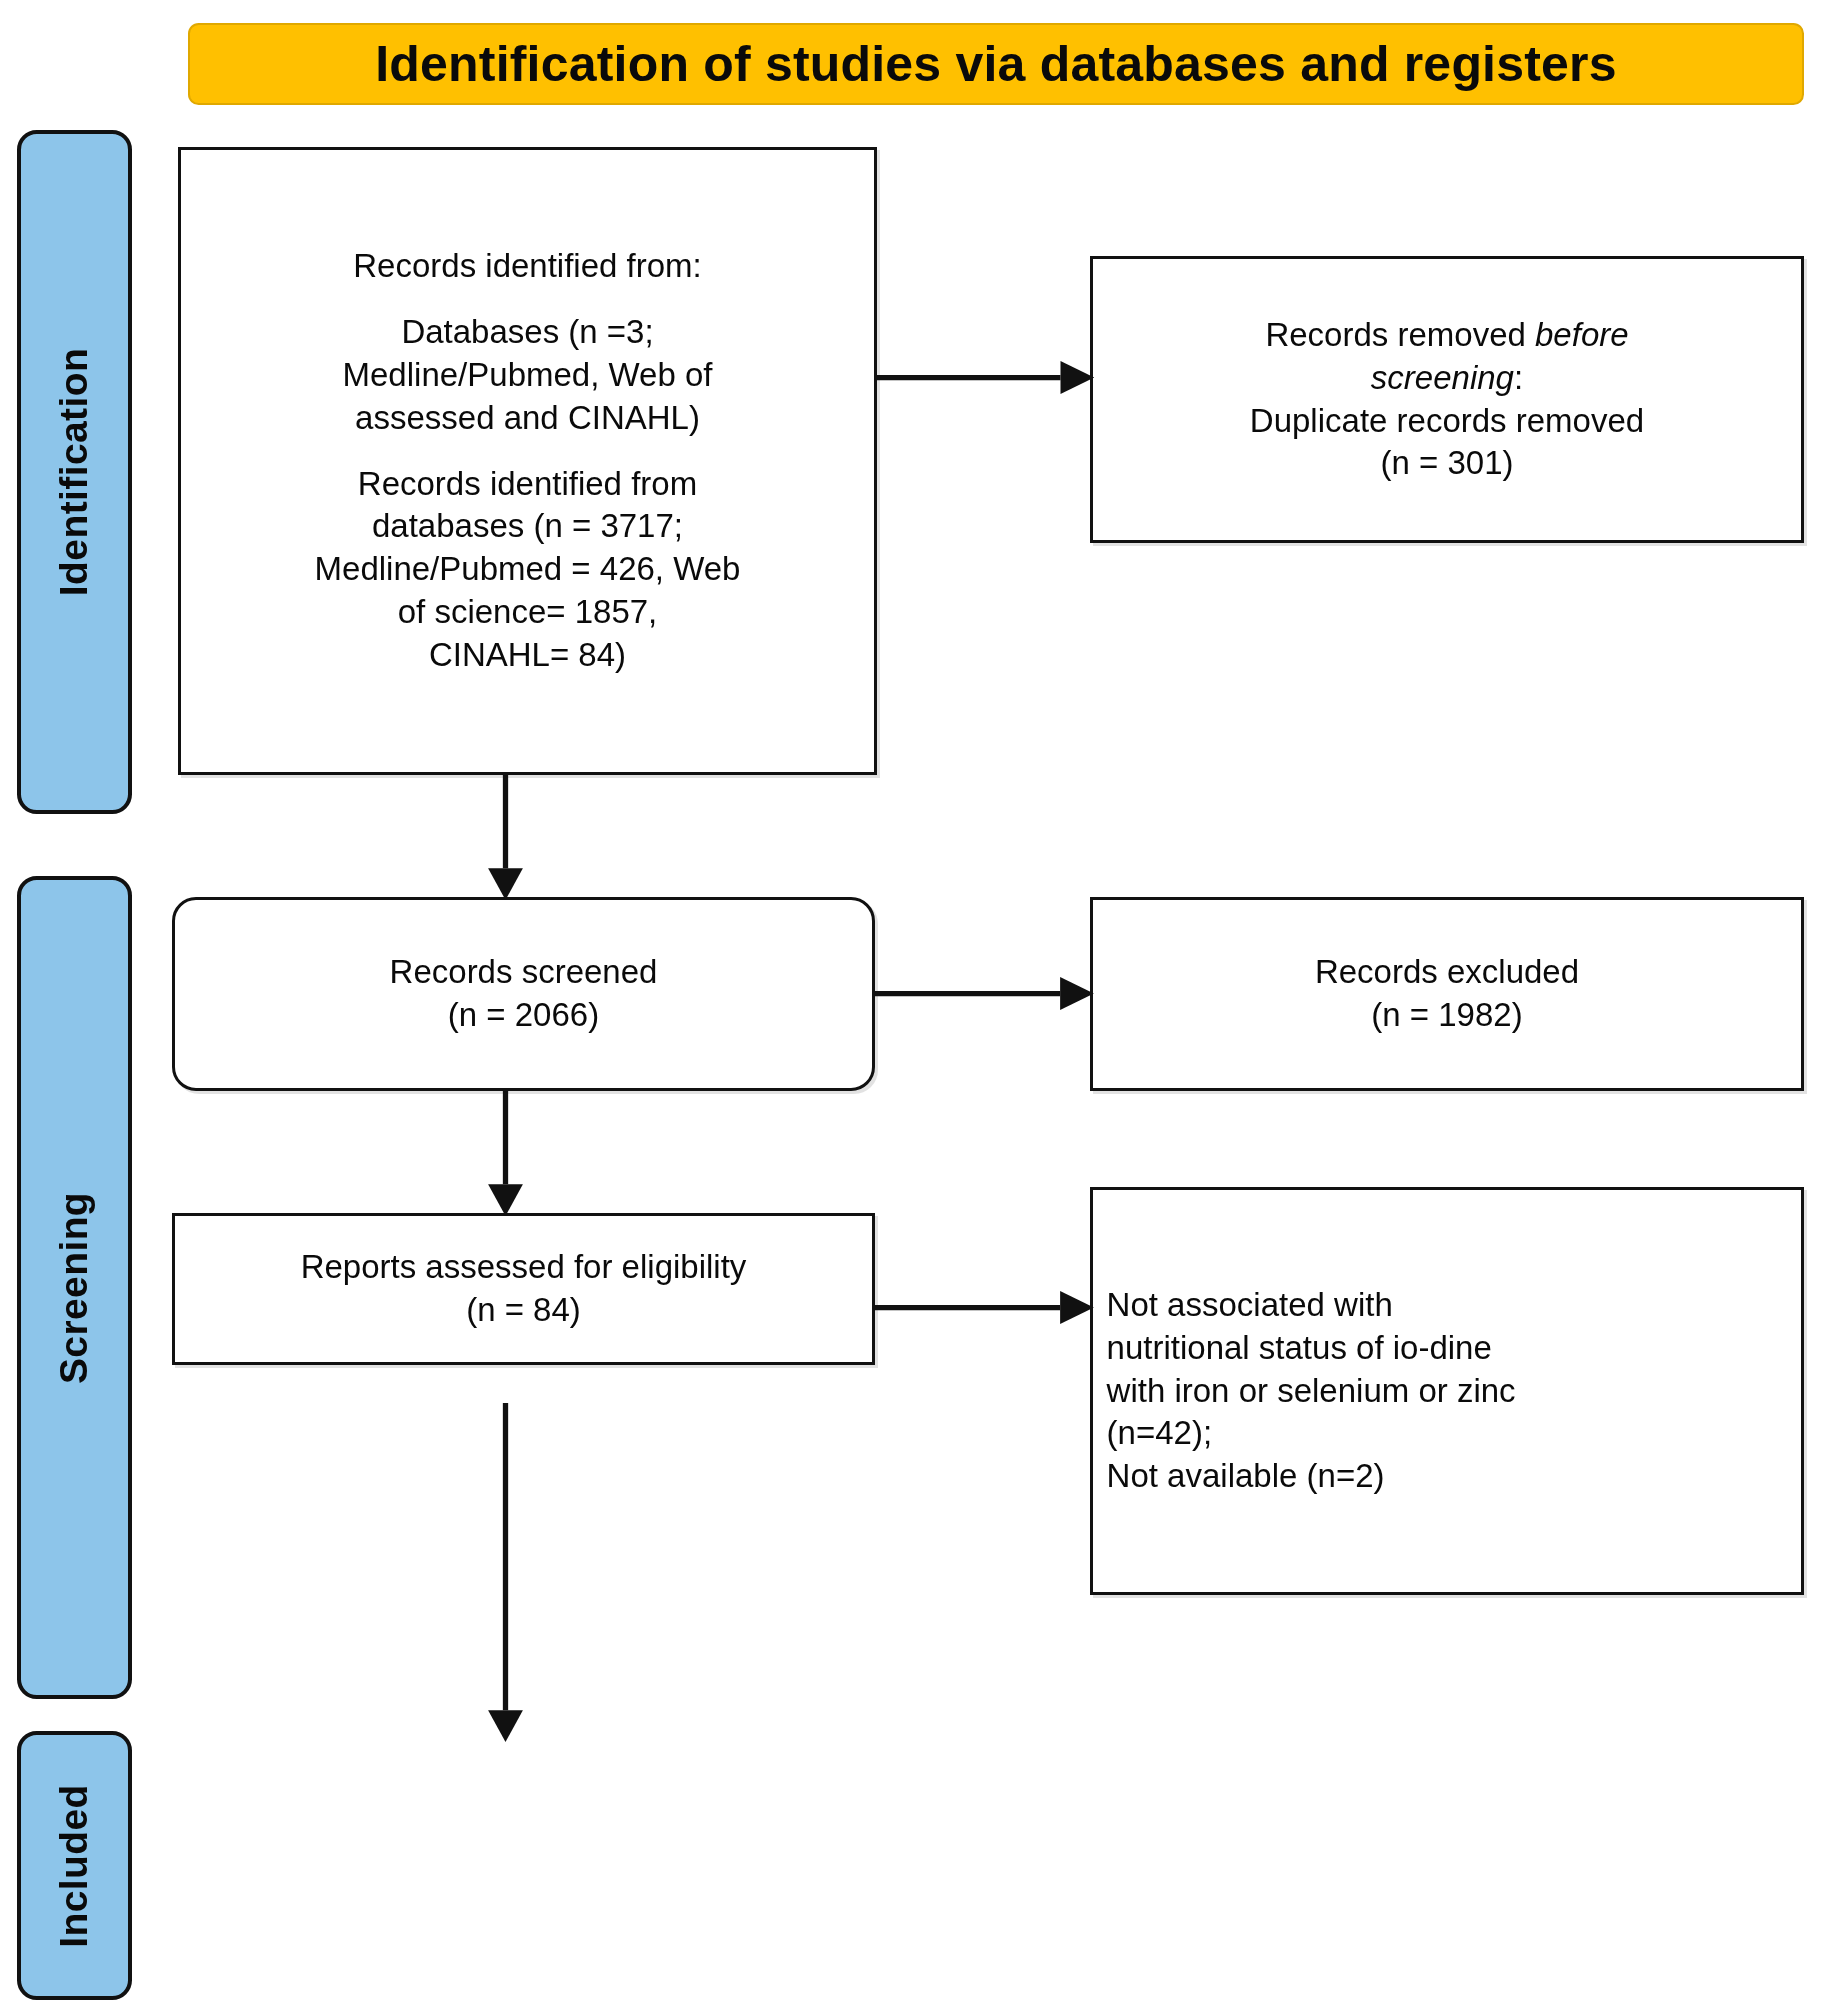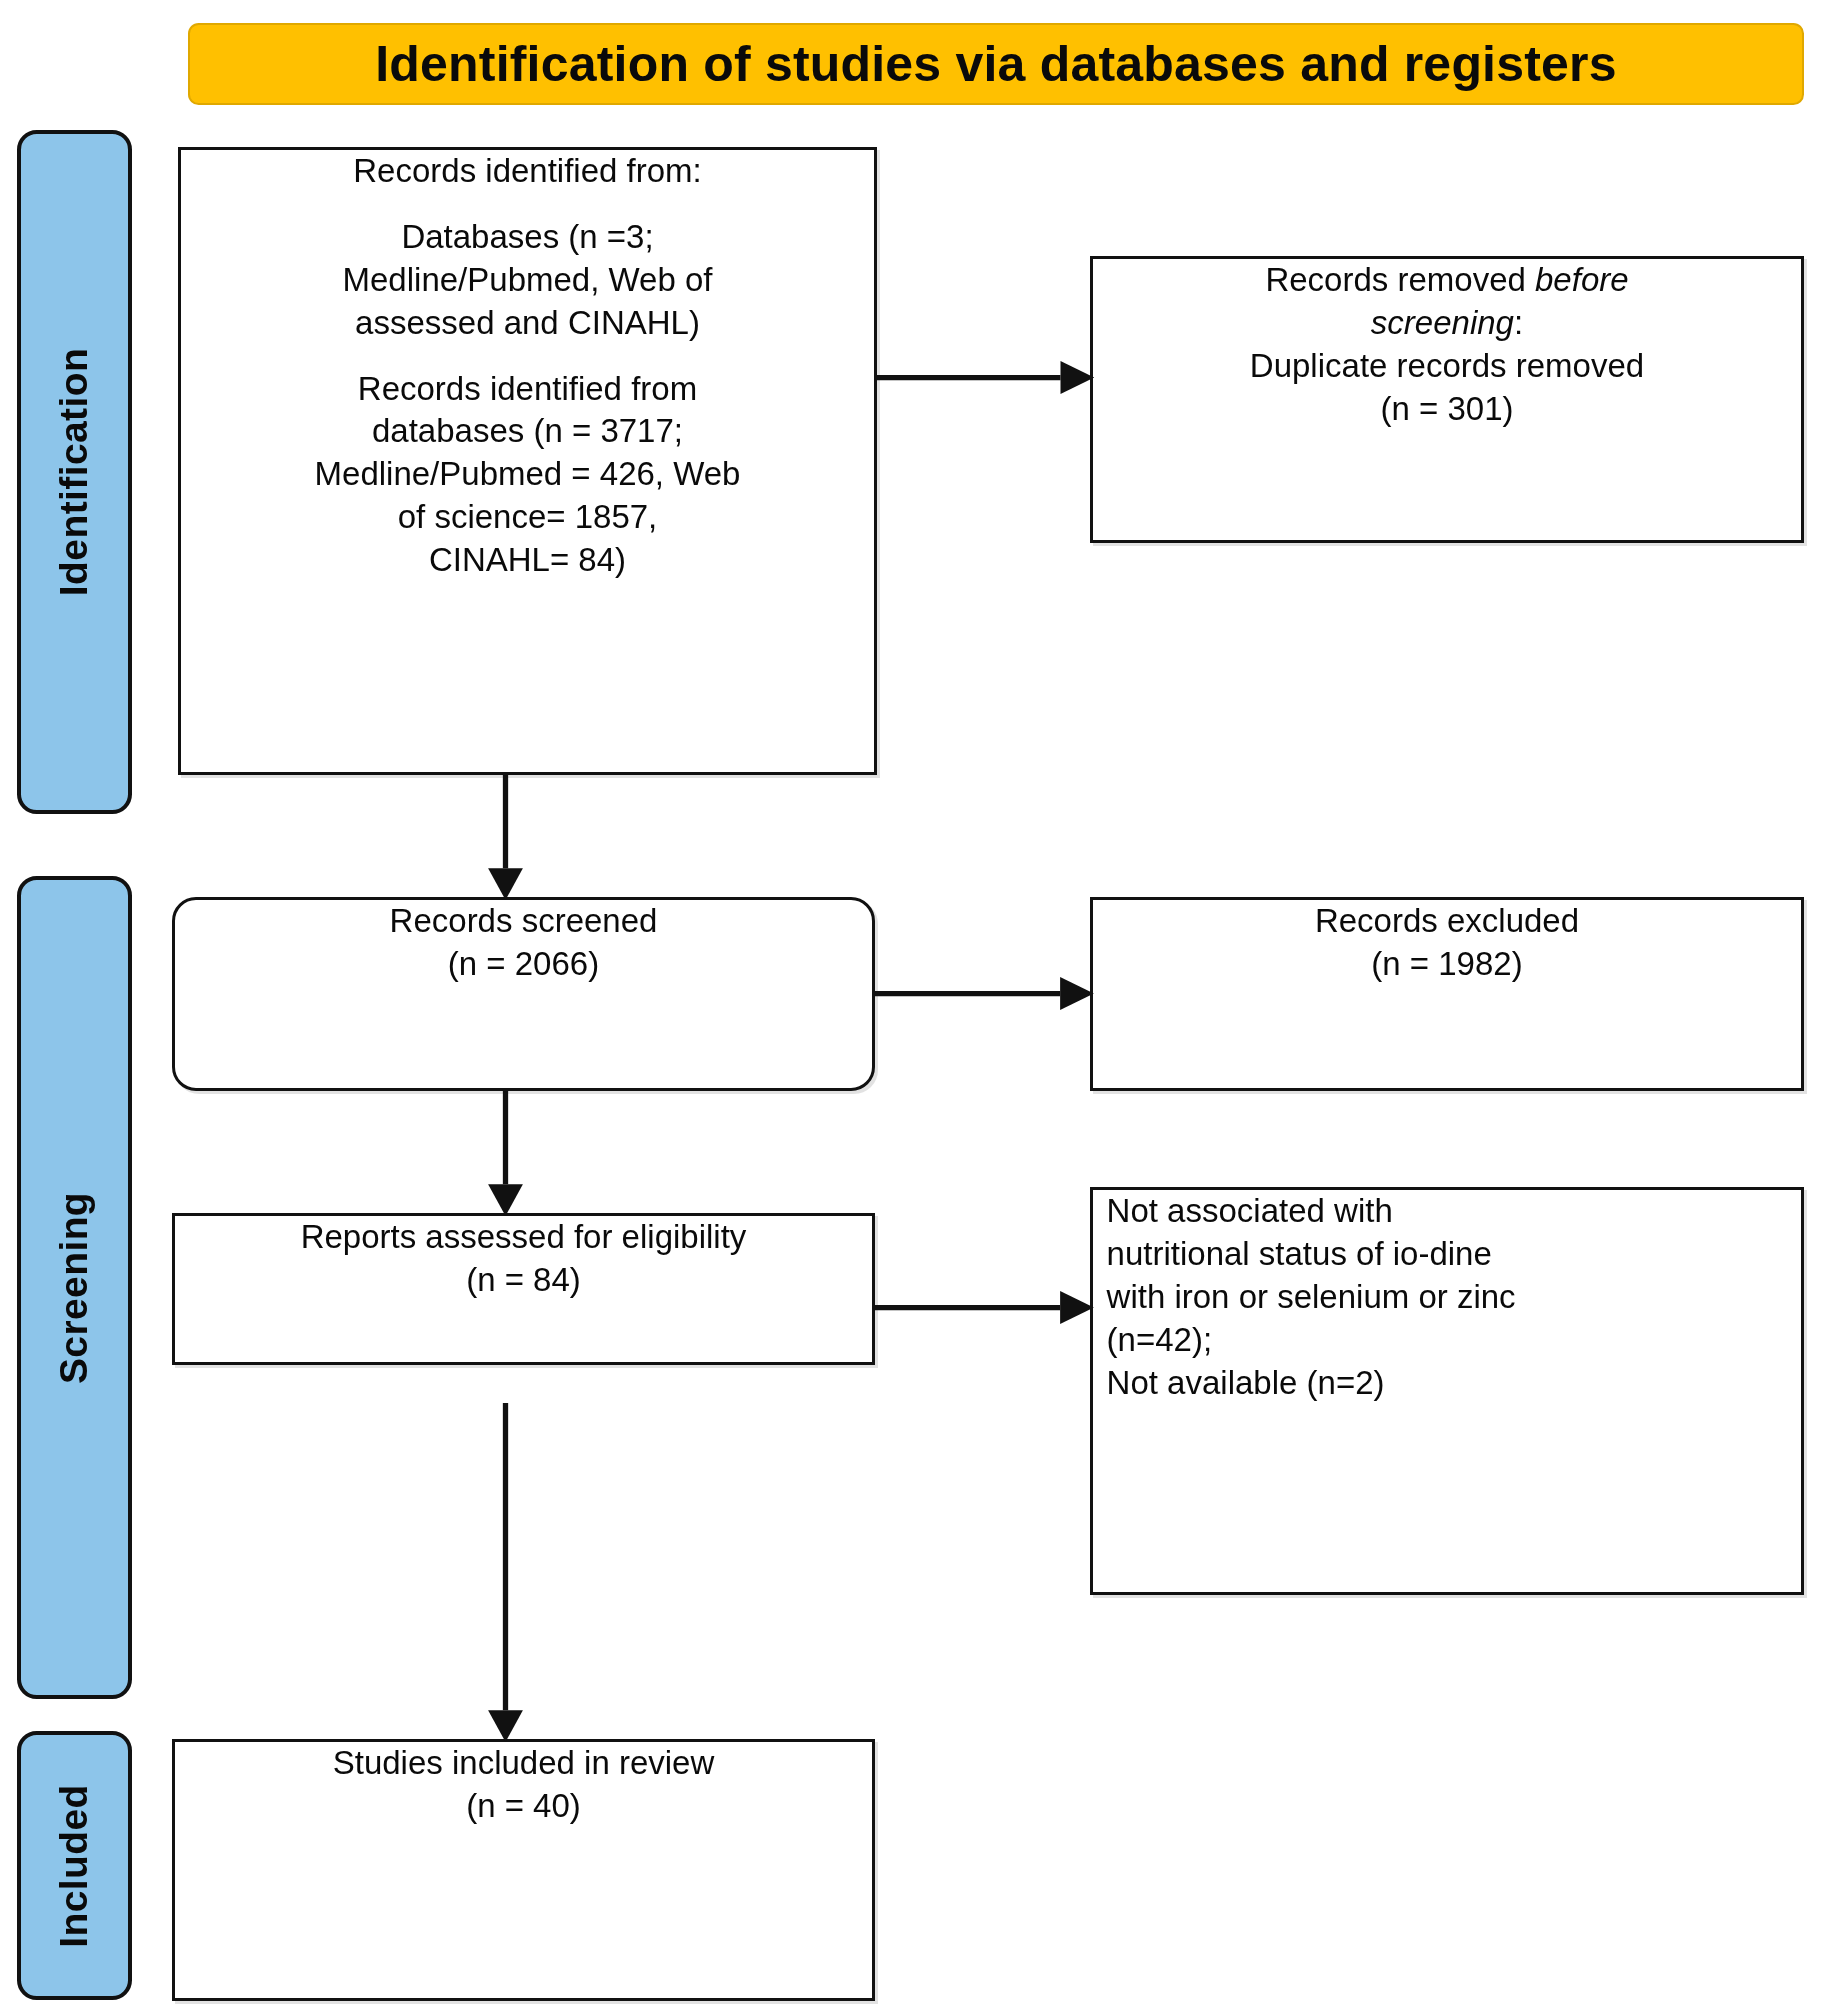--- a/index.html
+++ b/index.html
@@ -67,20 +67,21 @@
   #stage-screening      { left: 16.6px; top: 876px; height: 823px; }
   #stage-included       { left: 16.6px; top: 1731px; height: 269px; }
 
   
   .box {
     position: absolute;
     background: #ffffff;
     border: 3.8px solid #111111;
     box-sizing: border-box;
     display: flex;
+    align-items: center;
     justify-content: center;
     box-shadow: 3px 3px 0 rgba(150,150,150,.28);
   }
   .box-inner {
     width: 100%;
     padding: 0 13.6px;
     box-sizing: border-box;
     font-size: 33px;
     line-height: 1.30;
     color: #0a0a0a;
@@ -172,26 +173,20 @@
   <div class="box" id="box-reports-excluded">
     <div class="box-inner left-align">
       <span>Not associated with</span><br>
       <span>nutritional status of io-dine</span><br>
       <span>with iron or selenium or zinc</span><br>
       <span>(n=42);</span><br>
       <span>Not available (n=2)</span>
     </div>
   </div>
 
-  <div class="box" id="box-included">
-    <div class="box-inner">
-      <span>Studies included in review</span><br>
-      <span>(n = 40)</span>
-    </div>
-  </div>
 
   <div class="arrow" style="left:876px; top:355px;">
     <svg width="219" height="45" viewBox="0 0 290 60">
       <line x1="0" y1="30" x2="245" y2="30" stroke="#111111" stroke-width="7"></line>
       <polygon points="245,8 290,30 245,52" fill="#111111"></polygon>
     </svg>
   </div>
 
   <div class="arrow" style="left:479px; top:773px;">
     <svg width="53" height="127" viewBox="0 0 70 168">

